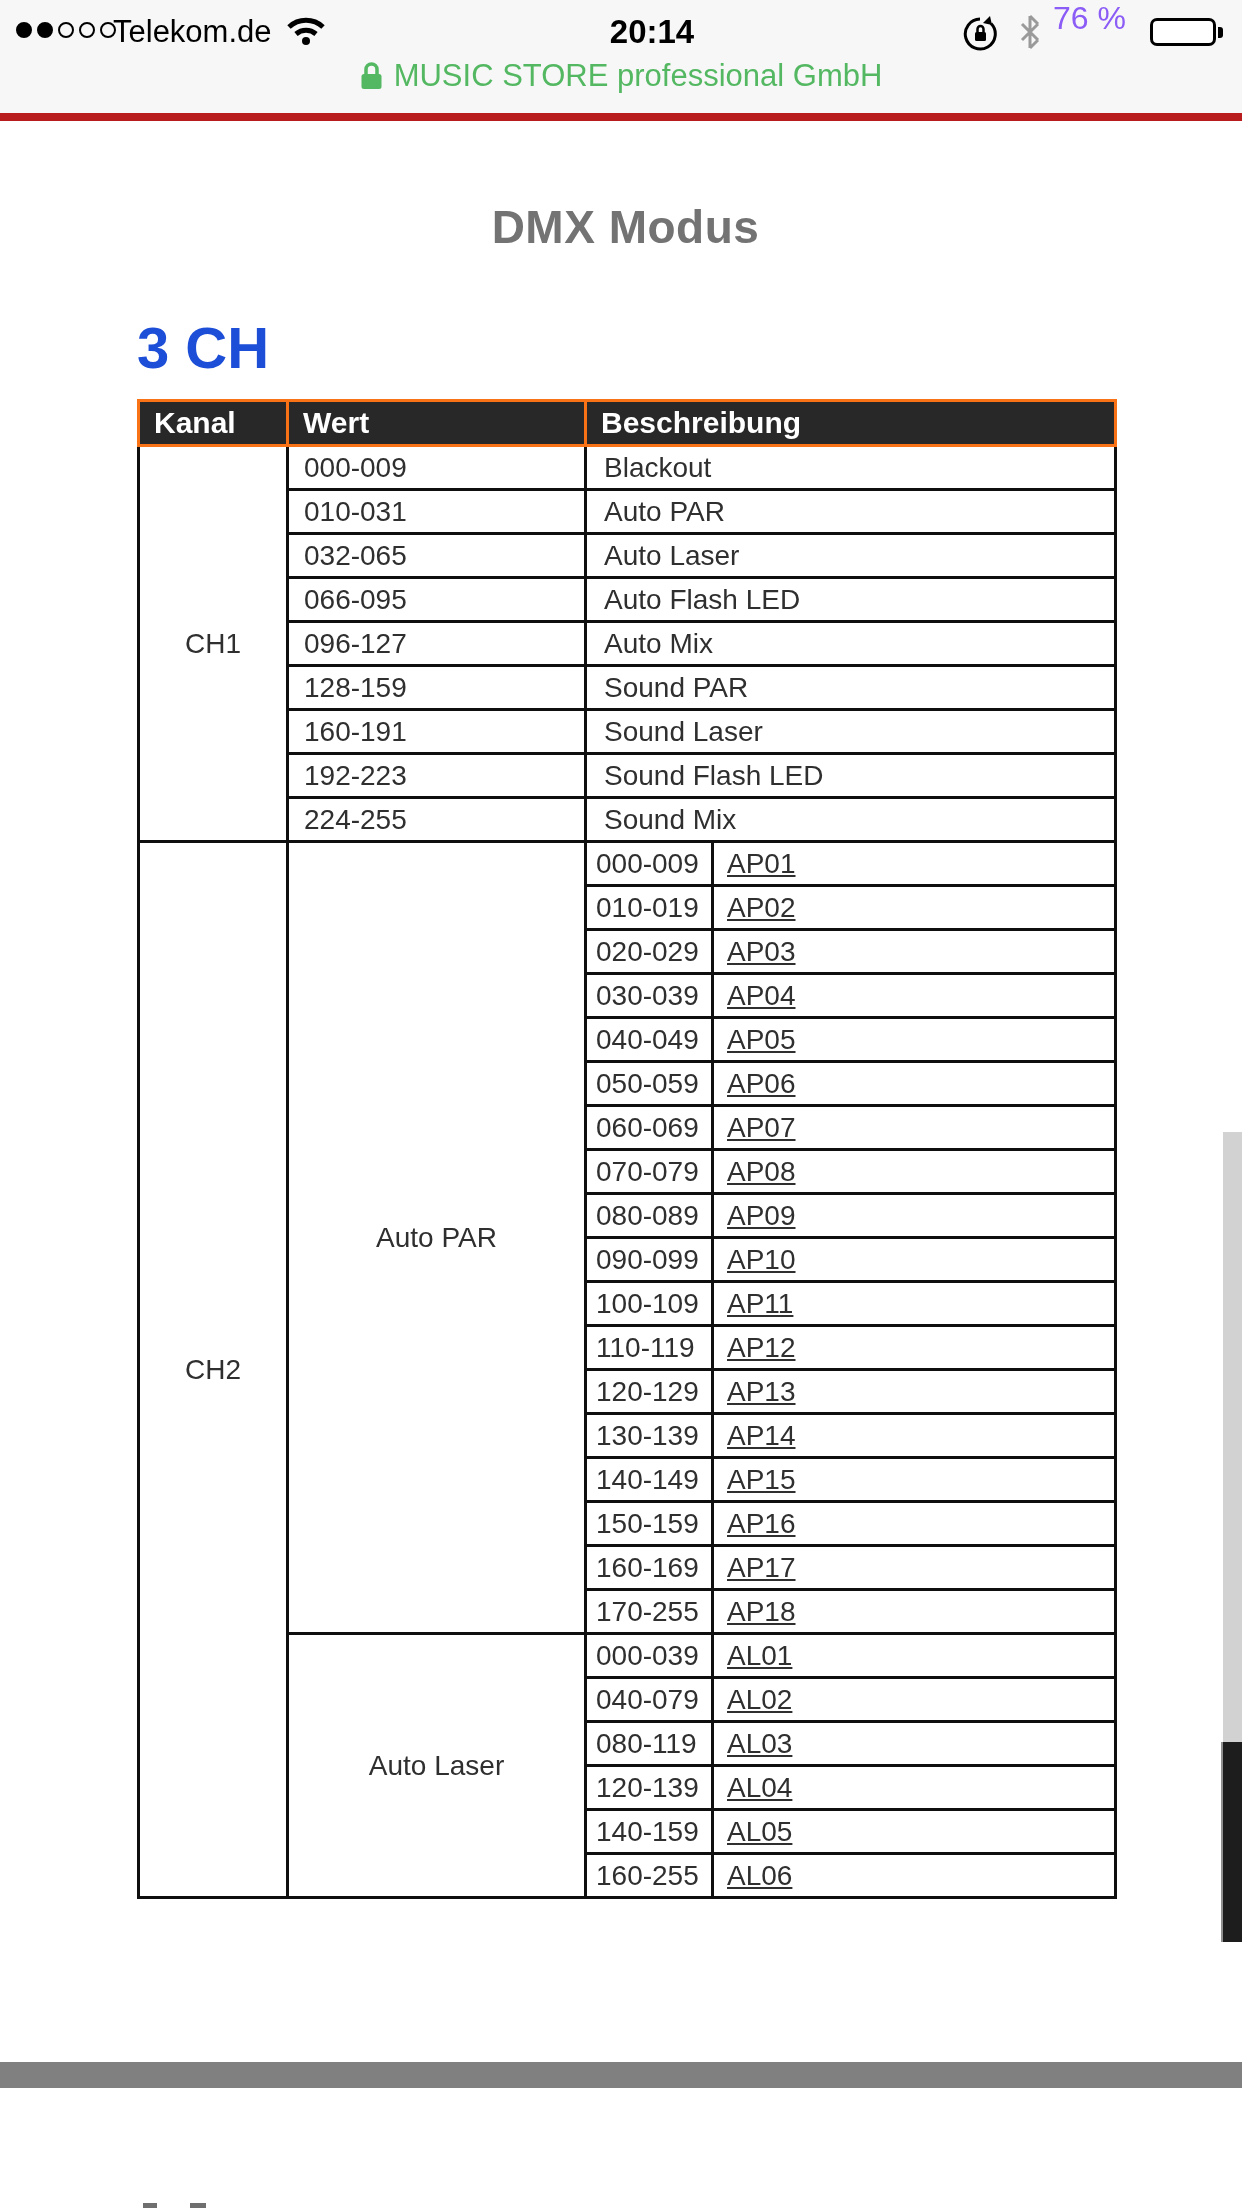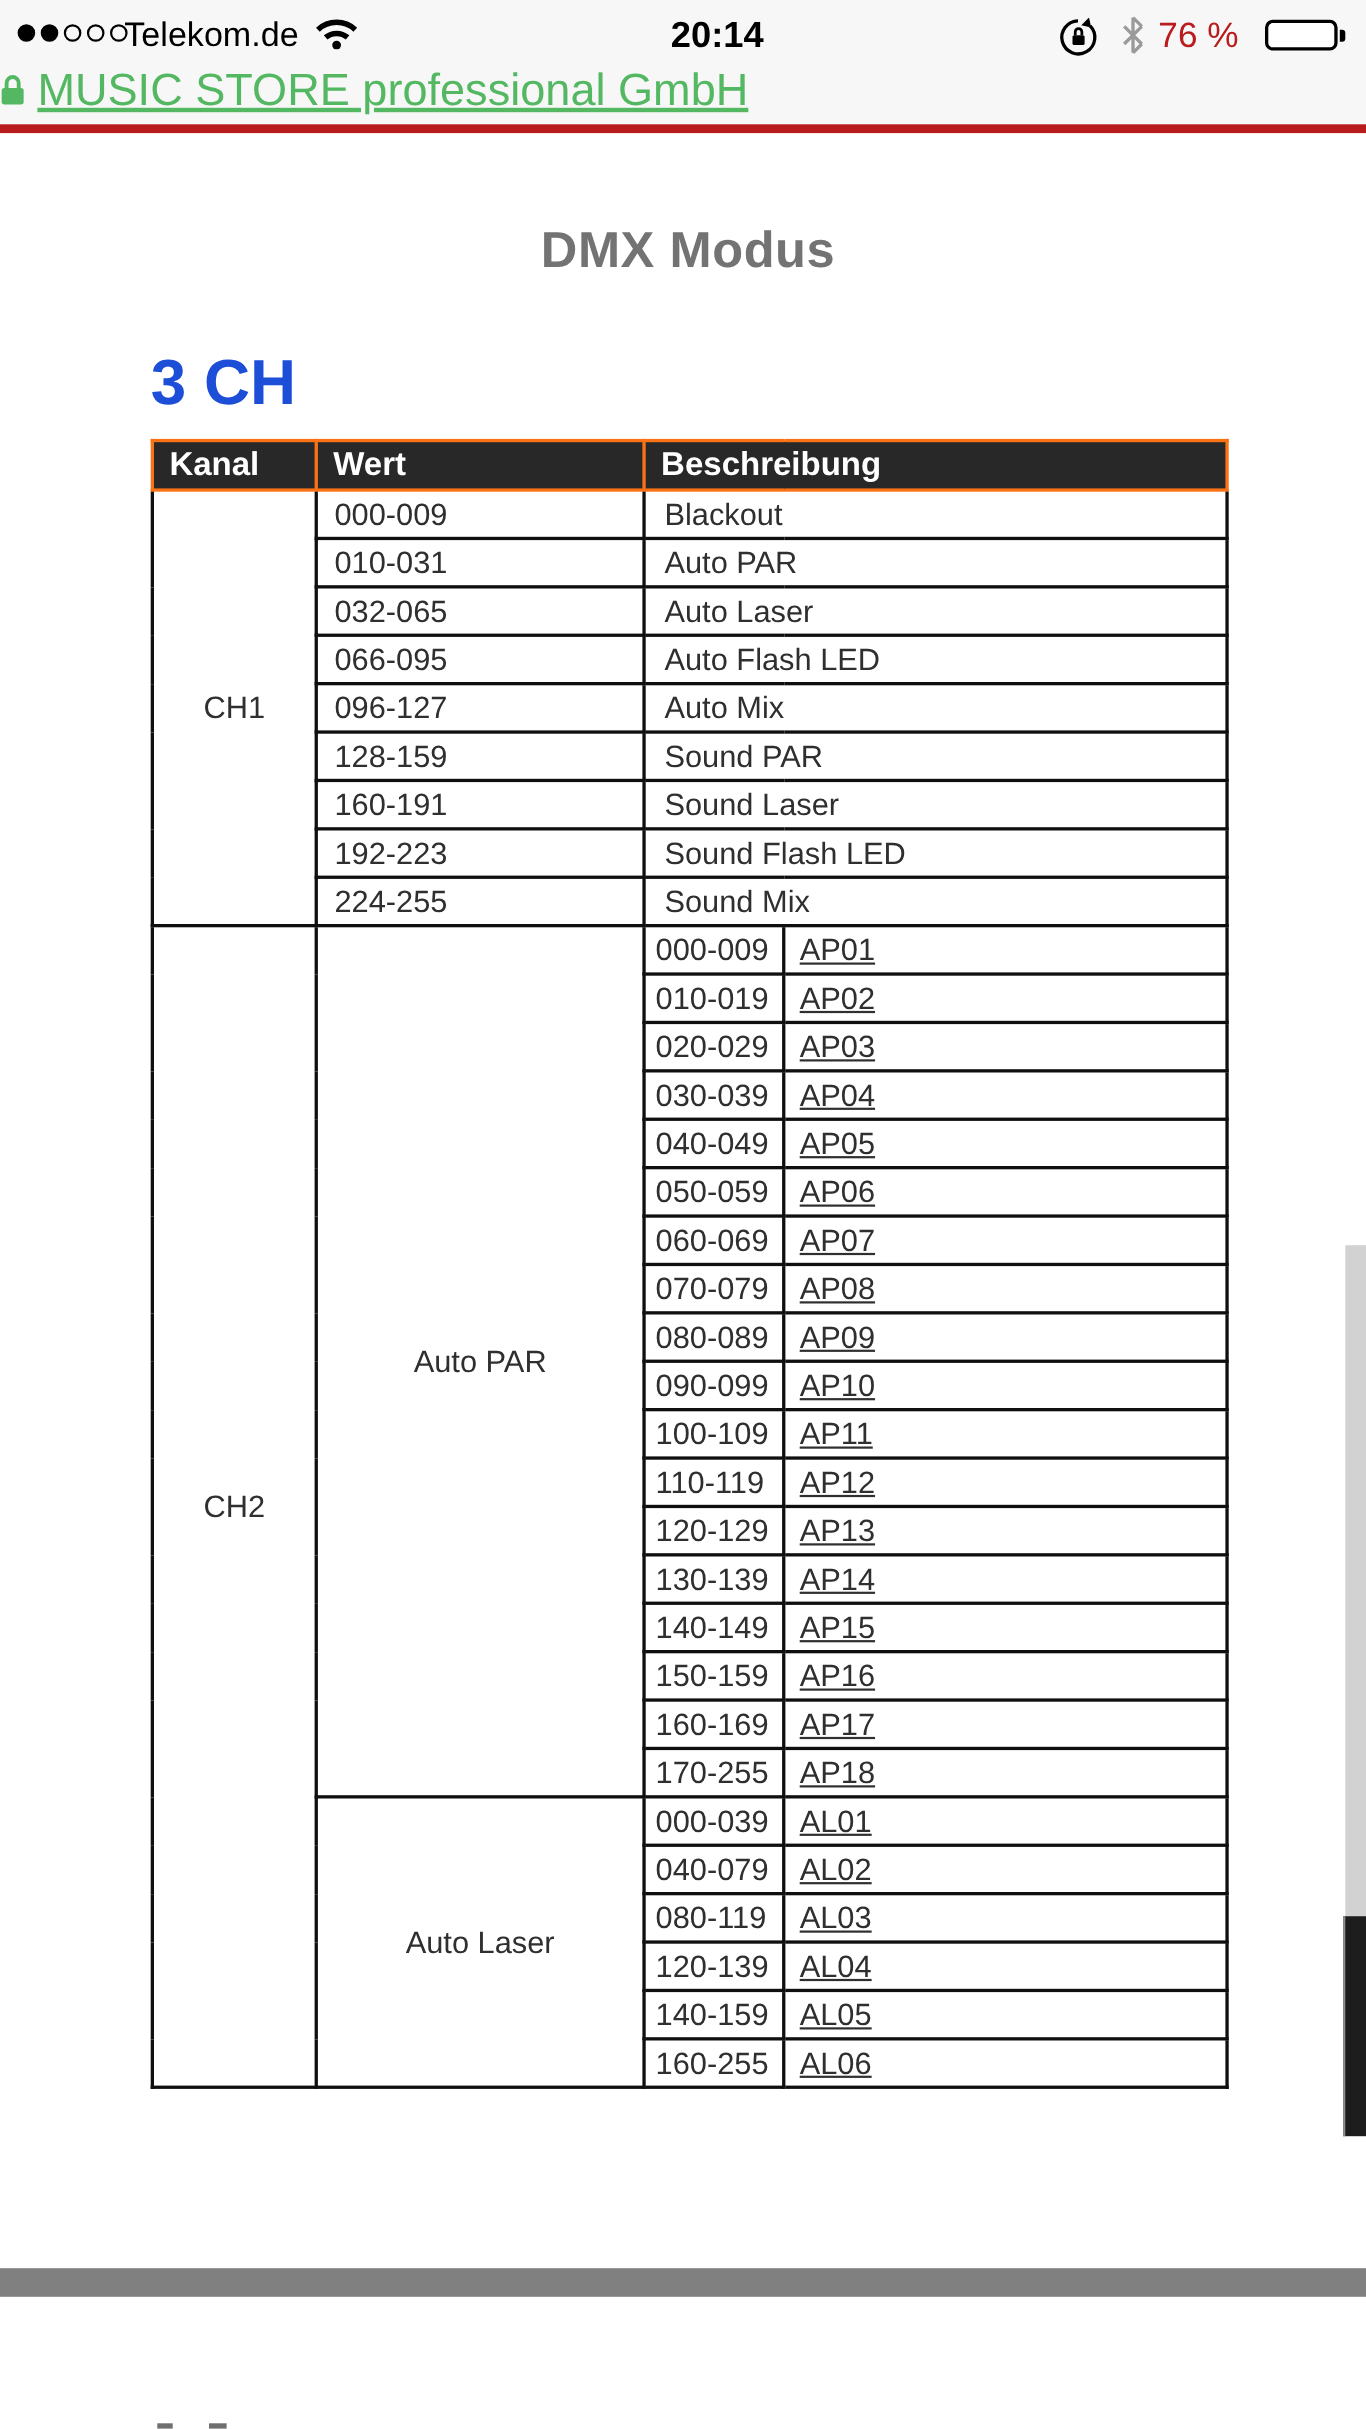--- a/index.html
+++ b/index.html
@@ -13,28 +13,28 @@
     background:#f7f7f7;border-bottom:8px solid #b91c1c;box-sizing:border-box;
   }
   .sig{position:absolute;left:16px;top:22px;display:flex;align-items:center;}
   .dot{width:16px;height:16px;border-radius:50%;border:2px solid #000;margin-right:5px;box-sizing:border-box;}
   .dot.filled{background:#000;}
   .carrier{position:absolute;left:113px;top:14px;font-size:31px;color:#000;}
   .wifi{position:absolute;left:287px;top:16px;}
   .time{position:absolute;left:12px;top:13px;width:100%;text-align:center;font-size:33px;font-weight:600;color:#000;margin-left:19px;}
   .rotlock{position:absolute;left:962px;top:16px;}
   .bt{position:absolute;left:1018px;top:13px;}
-  .battpct{position:absolute;left:1053px;top:14px;font-size:32px;color:#b91c1c;}
+  .battpct{position:absolute;left:1053px;top:0;font-size:32px;color:#8b5cf6;}
   .battery{position:absolute;left:1150px;top:18px;display:flex;align-items:center;}
   .batt-body{width:66px;height:28px;border:3px solid #000;border-radius:7px;box-sizing:border-box;padding:2px;background:#fff;}
   .batt-fill{height:100%;background:#000;border-radius:2px;}
   .batt-tip{width:5px;height:11px;background:#000;border-radius:0 3px 3px 0;margin-left:2px;}
   .urlrow{
     position:absolute;left:0;top:58px;width:100%;text-align:center;
-    font-size:41px;color:#54b862;display:flex;align-items:center;gap:11px;text-decoration:underline;
+    font-size:31px;color:#54b862;display:flex;justify-content:center;align-items:center;gap:11px;
   }
   
   .doc-title{
     position:absolute;left:137px;top:200px;width:977px;text-align:center;
     font-size:46px;font-weight:700;color:#737373;letter-spacing:0.5px;
   }
   .section-h{
     position:absolute;left:137px;top:314px;font-size:58px;font-weight:700;color:#1d4ed8;
   }
   table.dmx{

